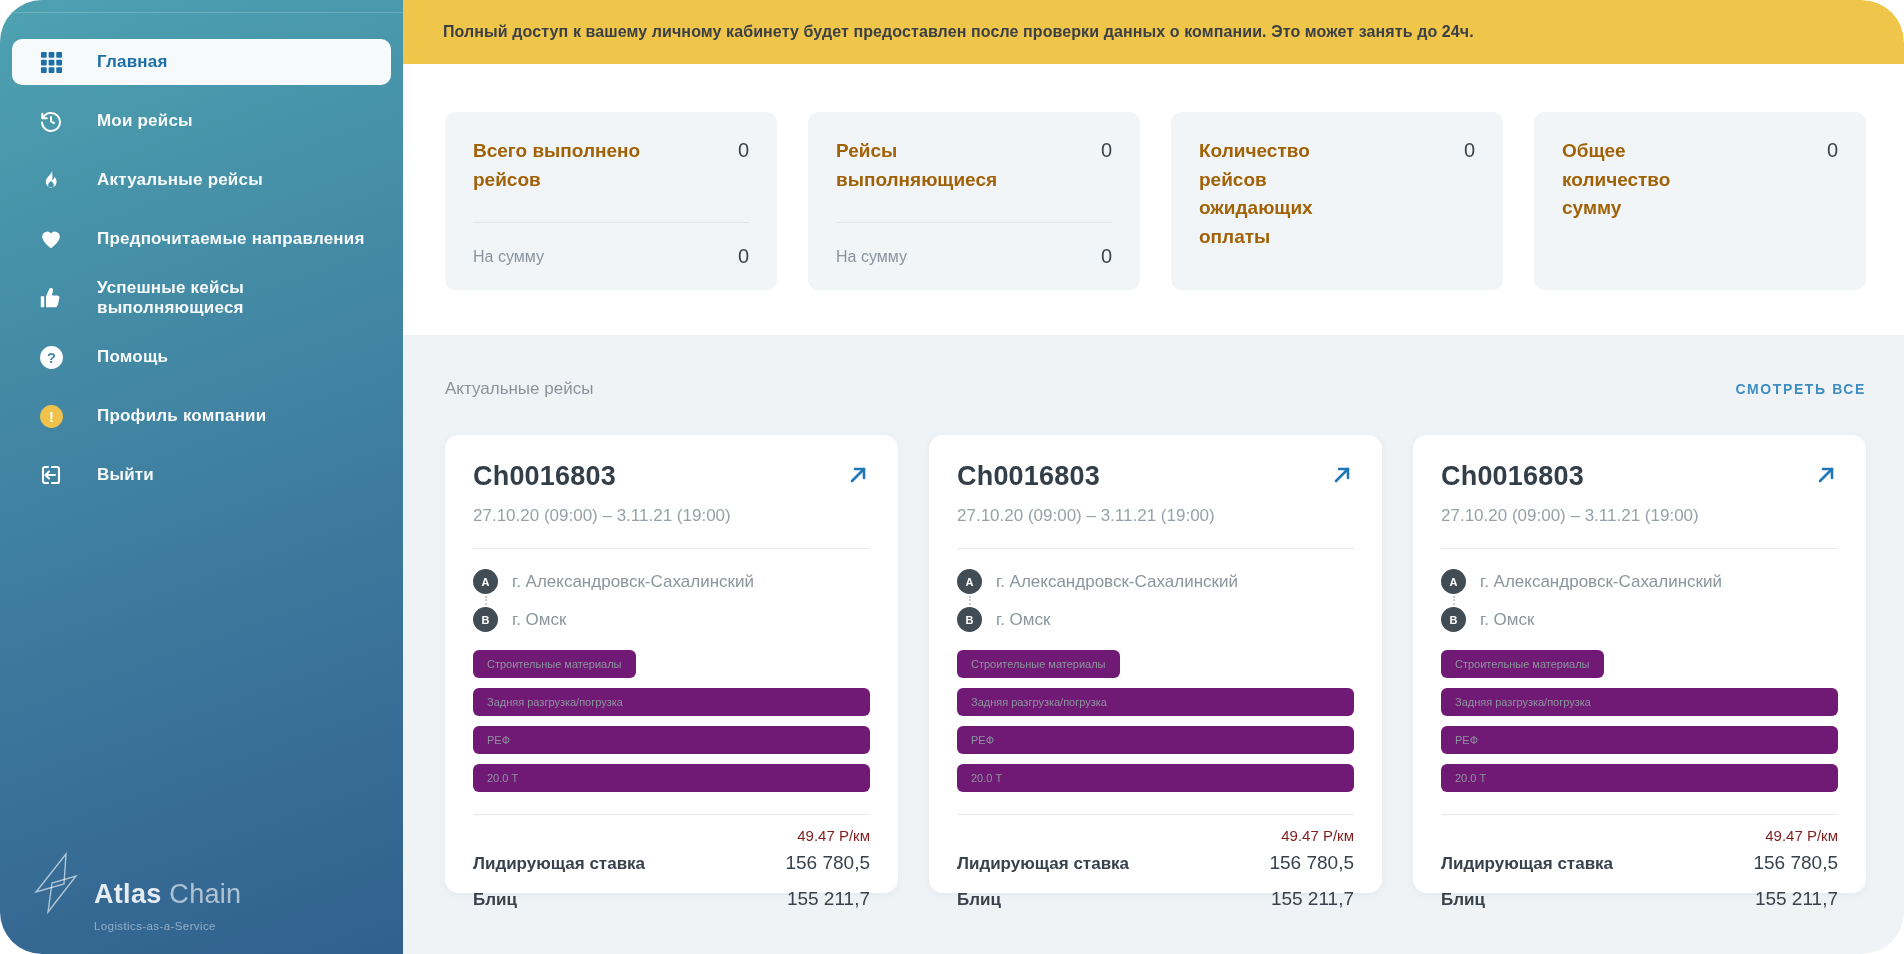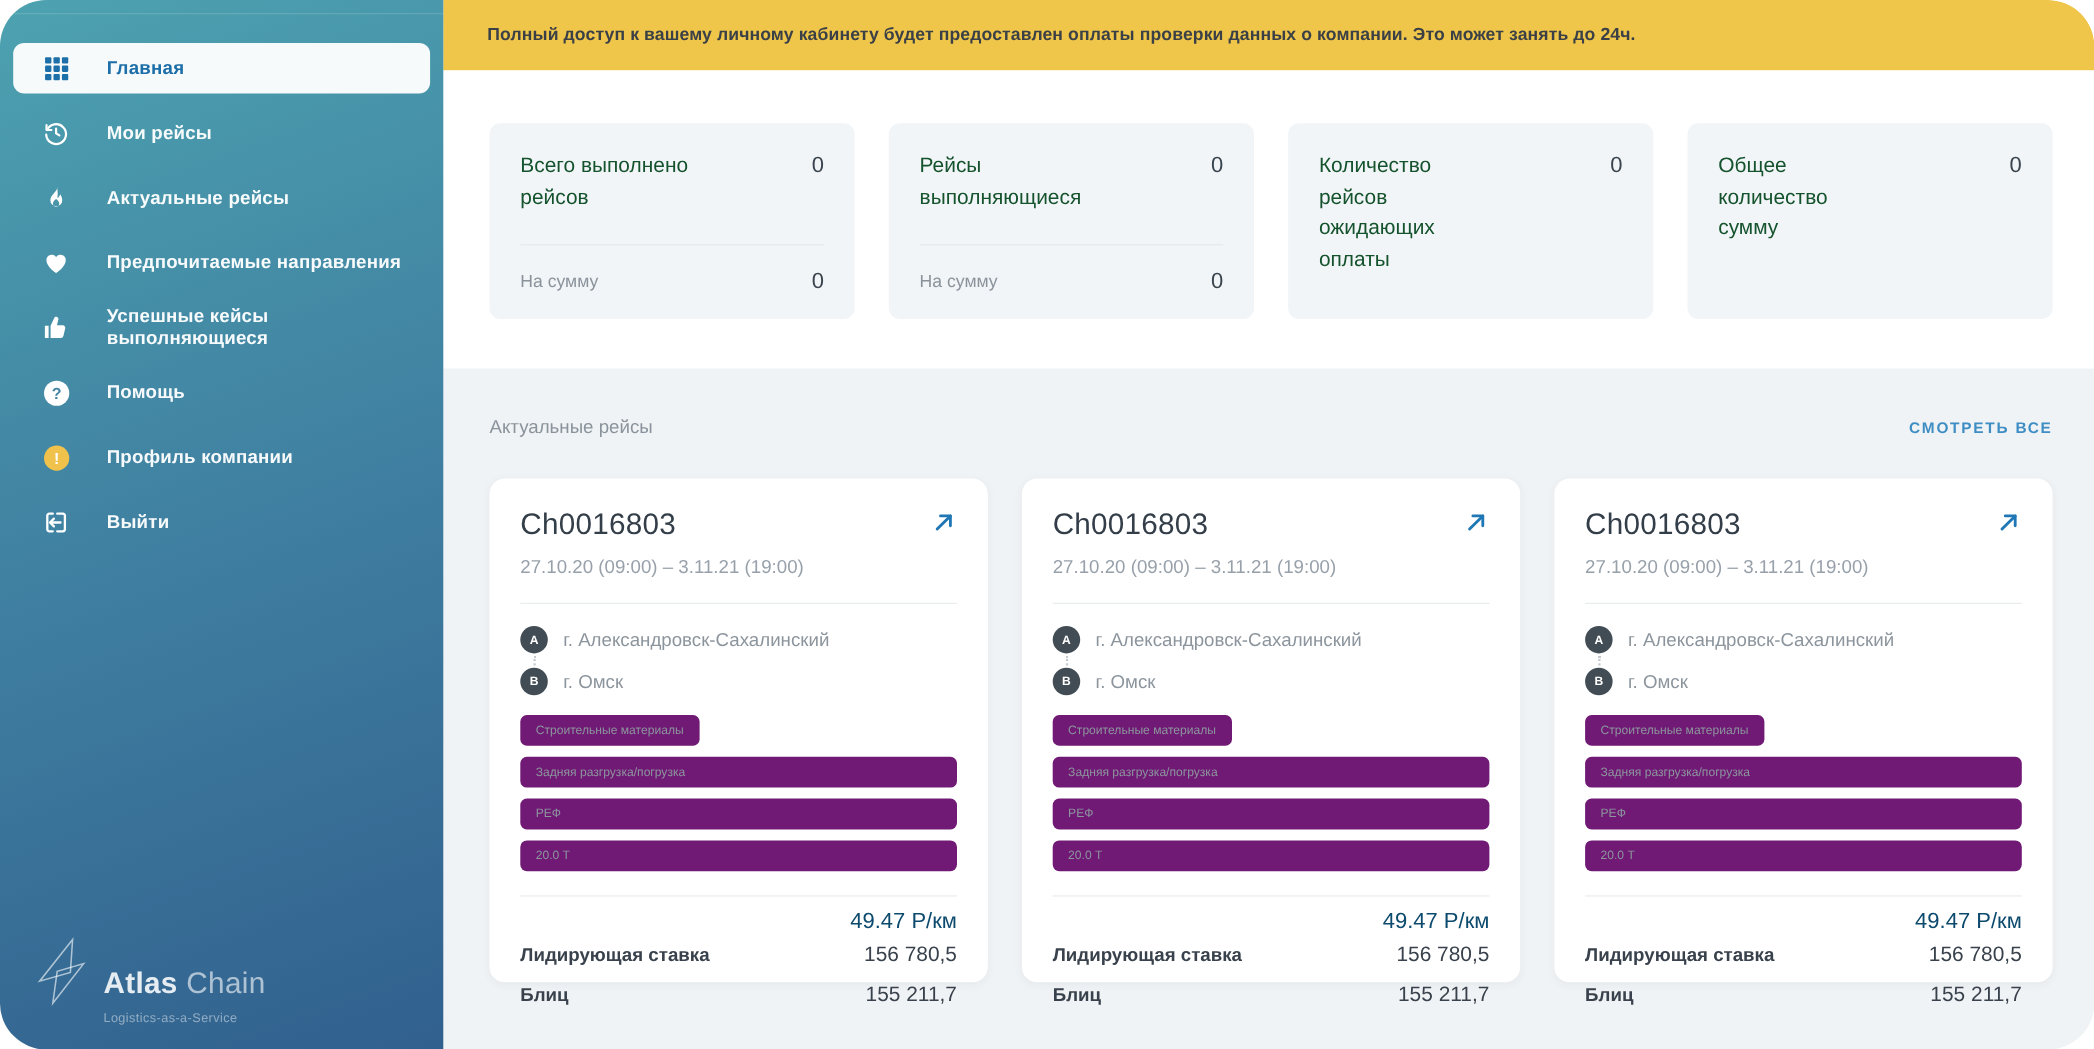--- a/index.html
+++ b/index.html
@@ -29,50 +29,50 @@
 
   
   .main { flex:1; display:flex; flex-direction:column; min-width:0; }
   .banner { height:64px; flex:0 0 64px; background:#EFC64A; border-radius:0 42px 0 0; display:flex; align-items:center; padding:0 40px; }
   .banner-text { font-size:16px; font-weight:bold; color:#3B4046; letter-spacing:.1px; }
 
   .stats-wrap { background:#fff; padding:48px 38px 45px 42px; }
   .stats-row { display:flex; gap:31px; }
   .stat-card { flex:1; height:178px; background:#F2F5F7; border-radius:10px; padding:25px 28px 22px 28px; display:flex; flex-direction:column; }
   .stat-top { display:flex; justify-content:space-between; align-items:flex-start; }
-  .stat-title { font-size:19px; font-weight:normal; color:#14532d; line-height:1.5; max-width:172px; }
+  .stat-title { font-size:19px; font-weight:bold; color:#a16207; line-height:1.5; max-width:172px; }
   .stat-card:nth-child(3) .stat-title, .stat-card:nth-child(4) .stat-title { max-width:132px; }
   .stat-value { font-size:20px; color:#3A444E; margin-top:2px; }
   .stat-bottom { margin-top:auto; }
   .stat-divider { border:none; border-top:1px solid #E3E7EA; margin-bottom:22px; }
   .stat-sub { display:flex; justify-content:space-between; align-items:center; }
   .stat-sub-label { font-size:16px; color:#8A939C; }
   .stat-sub-value { font-size:20px; color:#3A444E; }
 
   .section { flex:1; background:#F0F3F5; padding:44px 38px 0 42px; }
   .section-head { display:flex; justify-content:space-between; align-items:center; margin-bottom:36px; }
   .section-title { font-size:17px; color:#8A939C; }
   .section-link { font-size:14px; font-weight:bold; letter-spacing:1.6px; color:#3E8EC4; cursor:pointer; text-transform:uppercase; }
 
   .cards-row { display:flex; gap:31px; }
   .ride-card { flex:1; height:458px; background:#fff; border-radius:14px; padding:26px 28px 24px 28px; box-shadow:0 2px 8px rgba(40,60,80,.05); }
   .ride-head { display:flex; justify-content:space-between; align-items:flex-start; }
-  .ride-id { font-size:27px; font-weight:normal; color:#333E49; letter-spacing:.2px; }
+  .ride-id { font-size:27px; font-weight:bold; color:#333E49; letter-spacing:.2px; }
   .ride-open { width:24px; height:24px; margin-top:2px; cursor:pointer; }
   .ride-dates { margin-top:14px; font-size:17px; color:#98A1AA; }
   .ride-divider { border:none; border-top:1px solid #E7EAEC; margin-top:22px; }
   .route { margin-top:20px; }
   .route-row { display:flex; align-items:center; }
   .route-badge { width:25px; height:25px; border-radius:50%; background:#414C54; color:#fff; font-size:11px; font-weight:bold; display:flex; align-items:center; justify-content:center; flex:0 0 25px; }
   .route-label { margin-left:14px; font-size:17px; color:#8C959D; }
   .route-connector { width:0; height:9px; border-left:2px dotted #C3C9CE; margin:2px 0 2px 12px; }
   .tag-row { display:flex; gap:10px; margin-top:18px; }
   .tag-row.second { margin-top:10px;flex-direction:column; }
   .tag { background:#701a75; border-radius:6px; padding:8px 14px; font-size:11px; color:#8C959D; white-space:nowrap; }
-  .rate-line { margin-top:12px; text-align:right; font-size:20px; color:#0c4a6e; }
+  .rate-line { margin-top:12px; text-align:right; font-size:15px; color:#7f1d1d; }
   .price-row { display:flex; justify-content:space-between; align-items:baseline; margin-top:8px; }
   .price-row.blitz { margin-top:14px; }
   .price-label { font-size:17px; font-weight:bold; color:#39424C; }
   .price-value { font-size:19px; color:#39424C; }
 </style>
 </head>
 <body>
 
 <div class="app">
 
@@ -184,21 +184,21 @@
           <span class="light">Chain</span>
         </span>
       </div>
       <div class="logo-tagline">Logistics-as-a-Service</div>
     </div>
   </aside>
 
   <div class="main">
 
     <div class="banner">
-      <span class="banner-text">Полный доступ к вашему личному кабинету будет предоставлен оплаты проверки данных о компании. Это может занять до 24ч.</span>
+      <span class="banner-text">Полный доступ к вашему личному кабинету будет предоставлен после проверки данных о компании. Это может занять до 24ч.</span>
     </div>
 
     <div class="stats-wrap">
       <div class="stats-row">
 
         <div class="stat-card">
           <div class="stat-top">
             <div class="stat-title">Всего выполнено рейсов</div>
             <div class="stat-value">0</div>
           </div>

